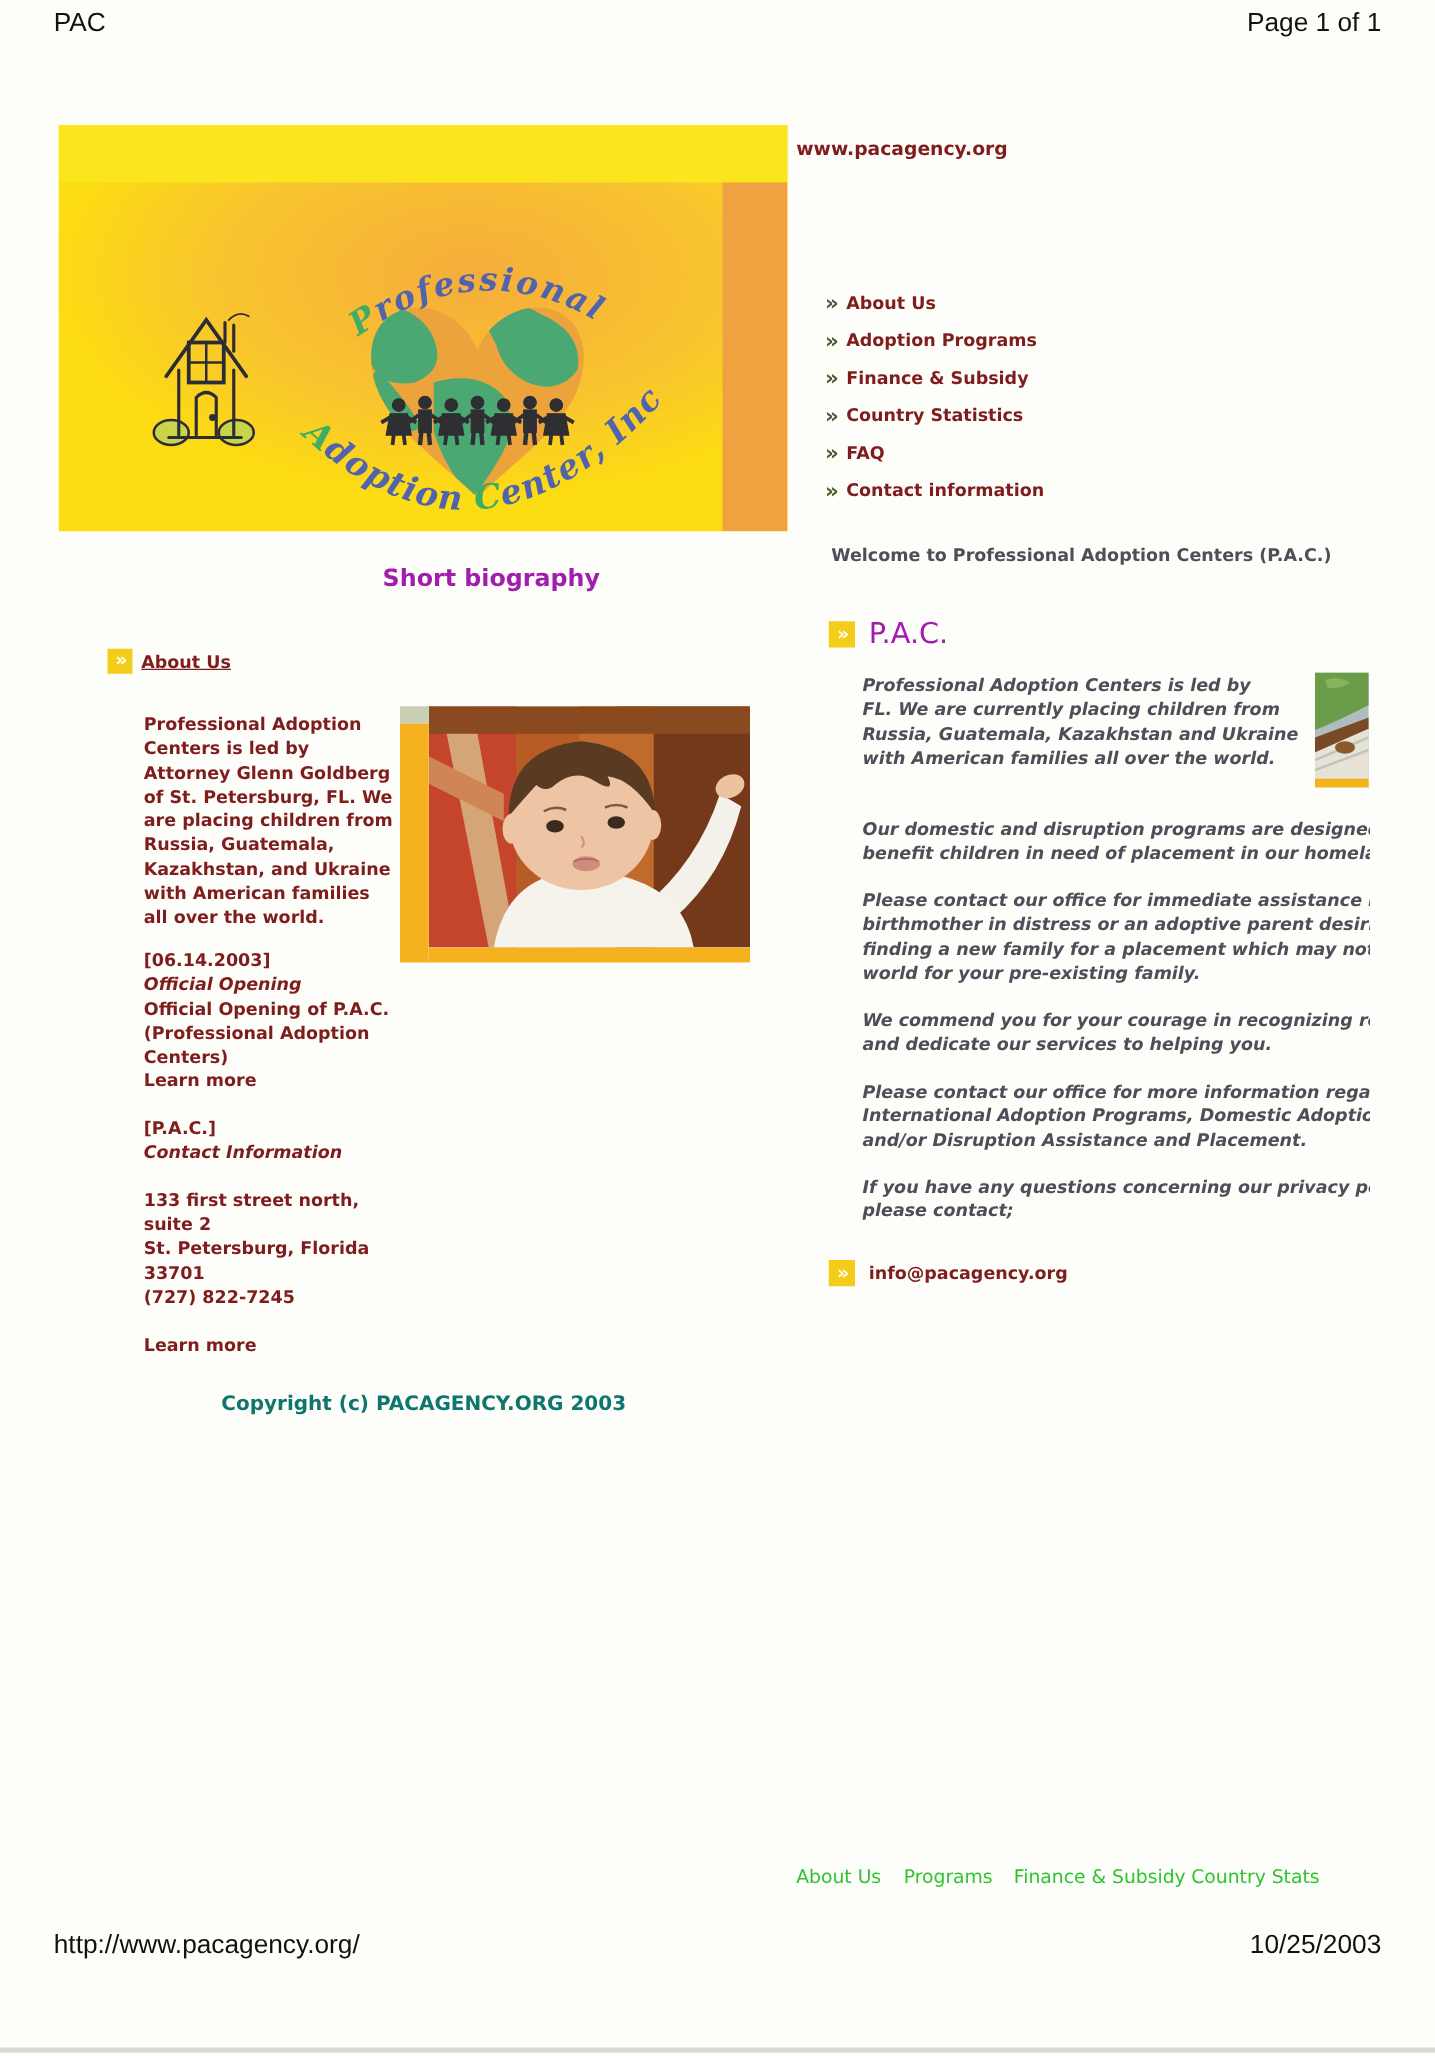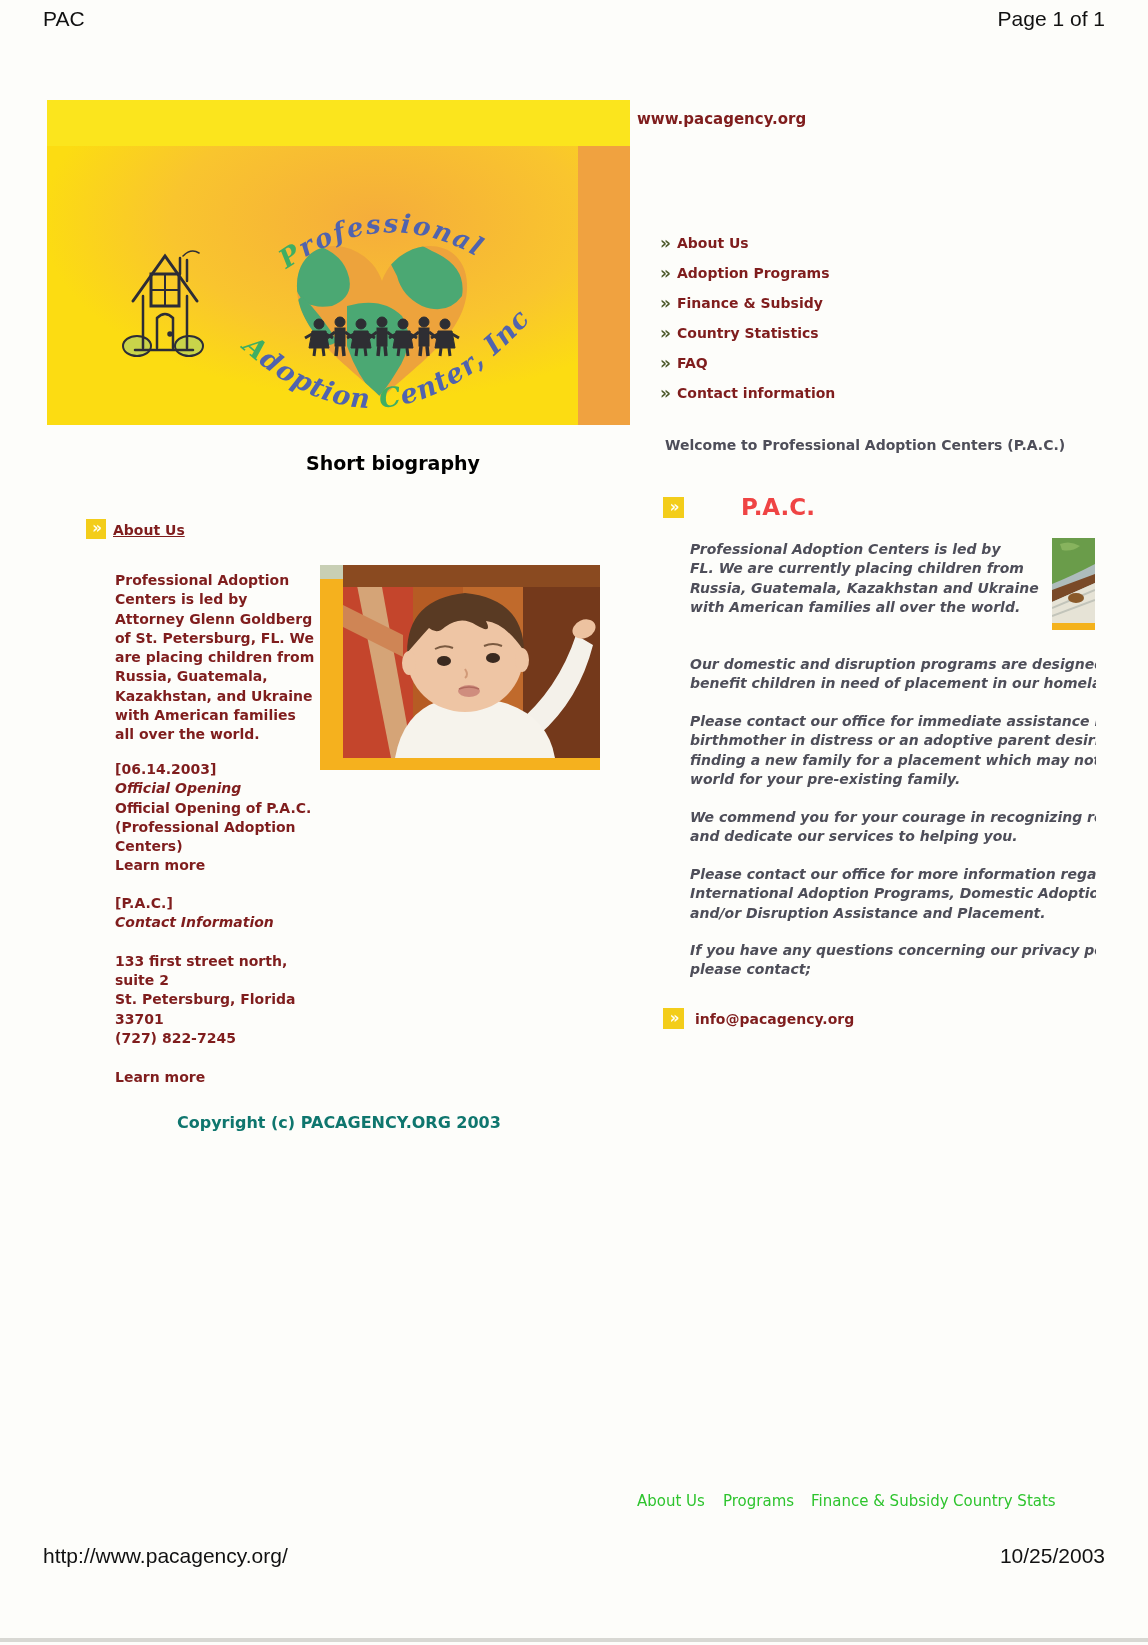--- a/index.html
+++ b/index.html
@@ -22,22 +22,22 @@
   .grayt { color:#4e4e59; font-weight:700; font-size:14px; }
   .lines .tline { line-height:19.3px; white-space:nowrap; }
   .clip { overflow:hidden;font-style:italic; }
 
   .navrow { height:30px; display:flex; align-items:center; }
   .chev { color:#4d5a2b; font-weight:700; font-size:17px; margin-right:8px; letter-spacing:-2px; }
 
   .ysq { width:21px; height:21px; background:#f3cd1a; color:#fffef2; font-weight:700;
          font-size:15px; line-height:20px; text-align:center; letter-spacing:-2px; }
 
-  .pac-head { font-size:23px; font-weight:700; color:#ef4444;margin-left:46px; }
-  .sb-head { font-size:19px; font-weight:700; color:#000000; text-align:center; width:286px; }
+  .pac-head { font-size:23px; font-weight:400; color:#a21caf; }
+  .sb-head { font-size:19px; font-weight:700; color:#a21caf; text-align:center; width:286px; }
   .copyright { font-size:16px; font-weight:700; color:#0f766e; }
   .italic { font-style:italic; }
   .underline { text-decoration:underline; }
   .spacer { height:19.3px; }
 
   .footer-link { color:#2ec42e; font-weight:400; font-size:15px; }
 
   
   .photo-frame { left:320px; top:565px; width:280px; height:205px; }
   .photo-ybar-l { position:absolute; left:0; top:14px; width:23px; height:191px; background:#f5b11e; }

